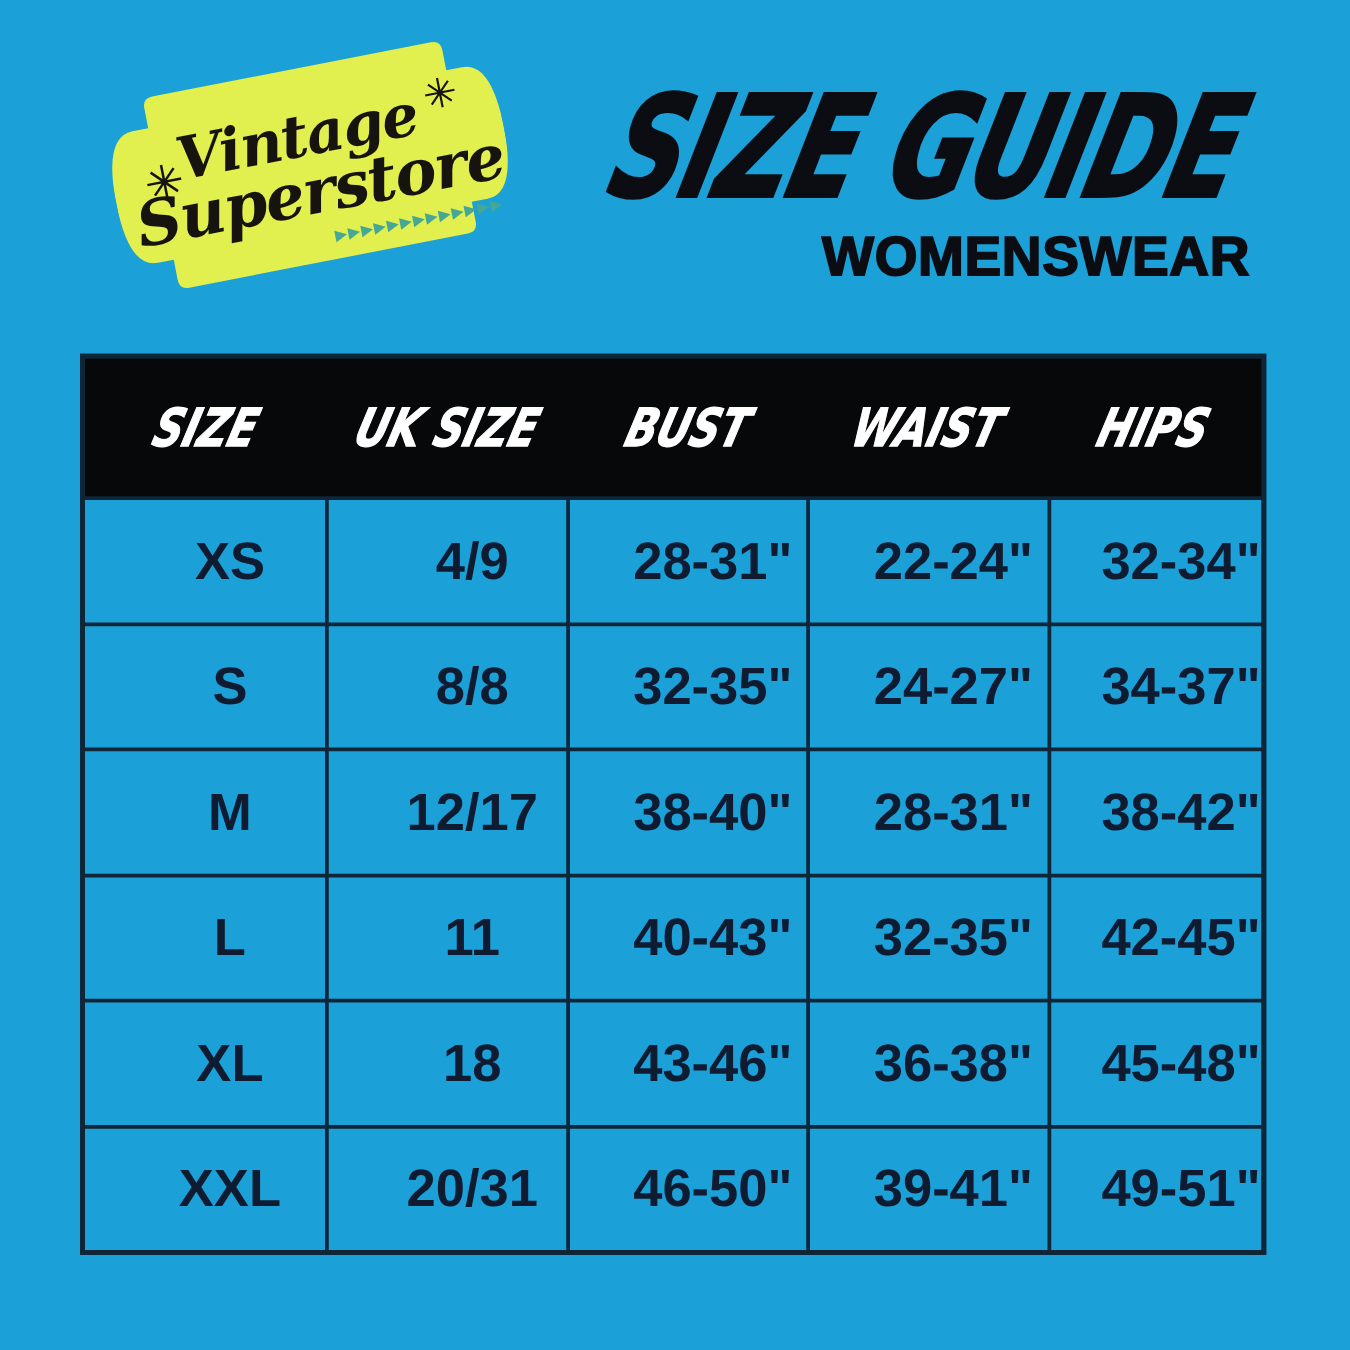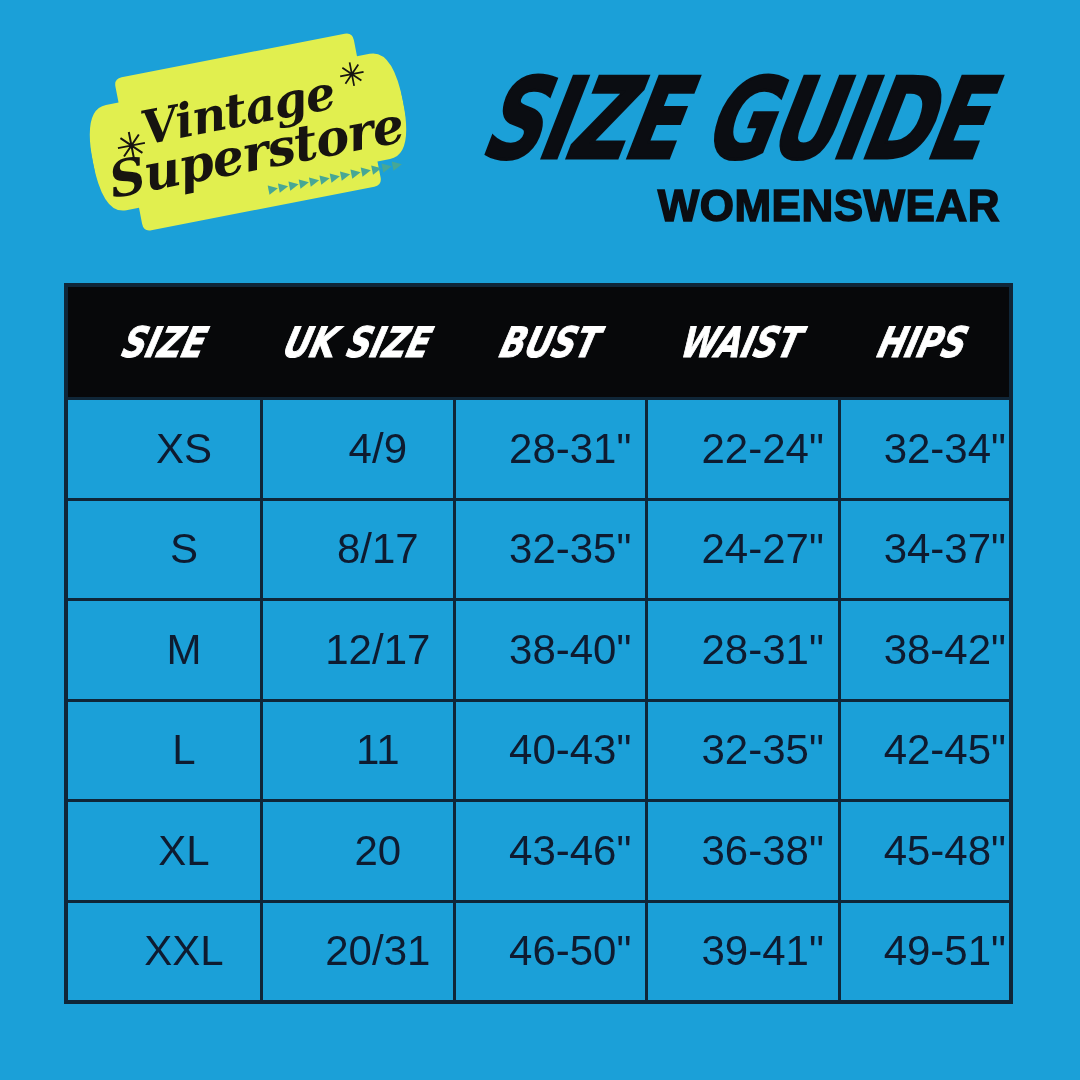--- a/index.html
+++ b/index.html
@@ -58,21 +58,21 @@
   .th:nth-child(1){width:196fr;}
   .thead .th{flex:1;}
   .thead .th.c0{flex:196;} .thead .th.c1{flex:194;} .thead .th.c2{flex:193;}
   .thead .th.c3{flex:194;} .thead .th.c4{flex:172;}
   .tbody{flex:1;display:grid;
          grid-template-columns:196fr 194fr 193fr 194fr 172fr;
          grid-auto-rows:1fr;gap:3px;background:var(--tbl-border,#0F2638);}
   .trow{display:contents;}
   .td{background:var(--cell-bg,#1BA0D8);display:flex;align-items:center;
       justify-content:center;color:var(--cell-text,#0E1B30);
-      font-weight:400;font-size:42px;letter-spacing:0;padding-left:40px;}
+      font-weight:700;font-size:42px;letter-spacing:0;padding-left:40px;}
 </style>
 </head>
 <body>
 
 <div class="canvas">
 
   <div class="logo">
     <svg class="badge-svg" viewBox="0 0 320 170" preserveAspectRatio="none">
       <path d="M45 8 L275 8 Q283 8 283 16 L283 32 L296 32 Q320 32 320 85 Q320 138 296 138
                L283 138 L283 154 Q283 162 275 162 L45 162 Q37 162 37 154 L37 138 L24 138
@@ -113,21 +113,21 @@
       <div class="trow">
         <div class="td">XS</div>
         <div class="td">4/9</div>
         <div class="td">28-31"</div>
         <div class="td">22-24"</div>
         <div class="td">32-34"</div>
       </div>
 
       <div class="trow">
         <div class="td">S</div>
-        <div class="td">8/17</div>
+        <div class="td">8/8</div>
         <div class="td">32-35"</div>
         <div class="td">24-27"</div>
         <div class="td">34-37"</div>
       </div>
 
       <div class="trow">
         <div class="td">M</div>
         <div class="td">12/17</div>
         <div class="td">38-40"</div>
         <div class="td">28-31"</div>
@@ -137,21 +137,21 @@
       <div class="trow">
         <div class="td">L</div>
         <div class="td">11</div>
         <div class="td">40-43"</div>
         <div class="td">32-35"</div>
         <div class="td">42-45"</div>
       </div>
 
       <div class="trow">
         <div class="td">XL</div>
-        <div class="td">20</div>
+        <div class="td">18</div>
         <div class="td">43-46"</div>
         <div class="td">36-38"</div>
         <div class="td">45-48"</div>
       </div>
 
       <div class="trow">
         <div class="td">XXL</div>
         <div class="td">20/31</div>
         <div class="td">46-50"</div>
         <div class="td">39-41"</div>

